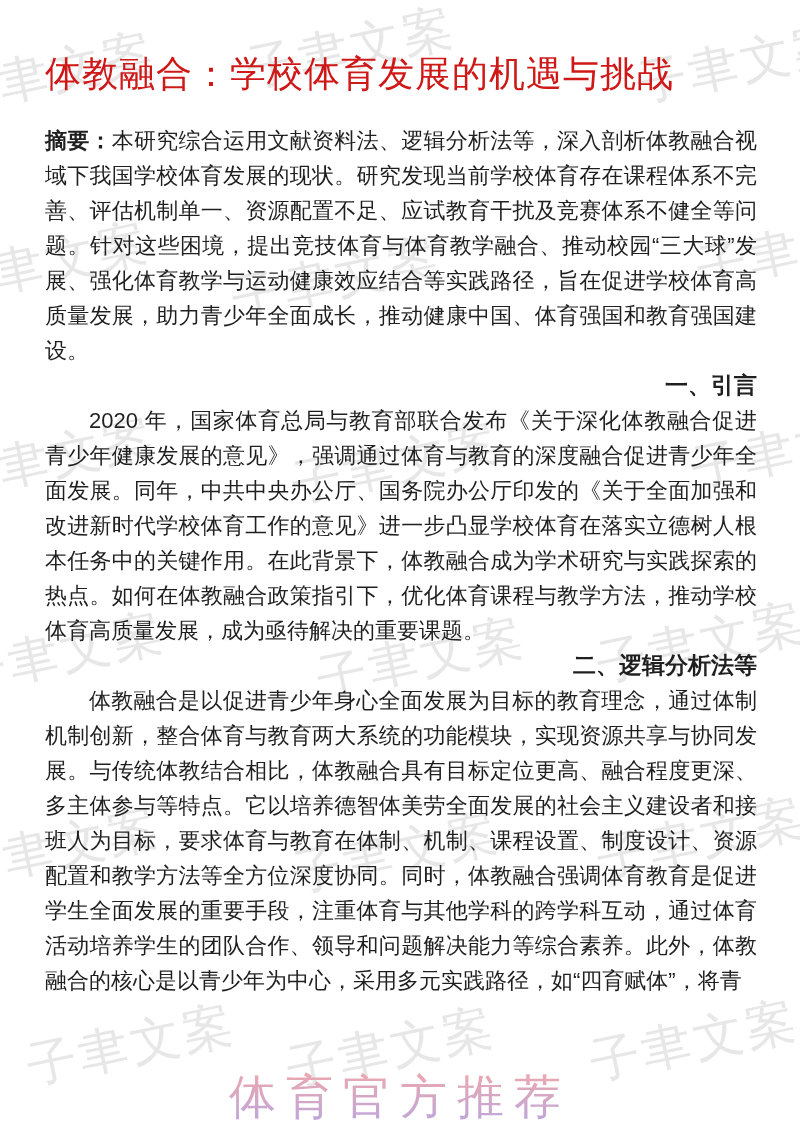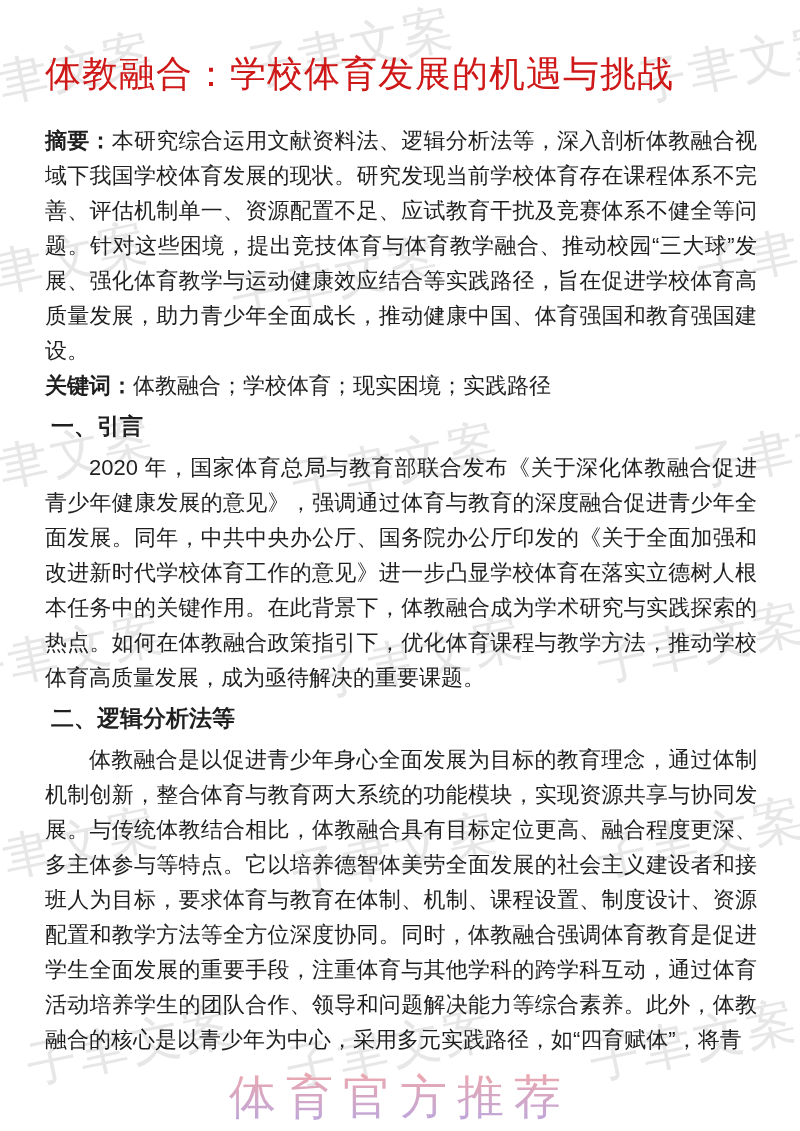--- a/index.html
+++ b/index.html
@@ -58,25 +58,26 @@
     text-align: justify;
     text-justify: inter-ideograph;
   }
   .para .lead {
     font-weight: bold;
   }
   .indent {
     text-indent: 2em;
   }
   h2.sec-heading {
-    margin: 6px;
+    margin: 0;
     font-size: 23px;
     line-height: 35px;
     font-weight: bold;
     color: var(--body-text, #1f1f1f);
+    text-align: right;
   }
   .footer-promo {
     position: absolute;
     left: 0;
     right: 0;
     top: 1066px;
     z-index: 2;
     text-align: center;
     font-family: "DejaVu Serif", serif;
     font-size: 47px;
@@ -115,21 +116,20 @@
       <span class="wm" style="left: 285px; top: 1015px;">子聿文案</span>
       <span class="wm" style="left: 588px; top: 1008px;">子聿文案</span>
     </div>
 
   <div class="content">
 
     <h1 class="doc-title">体教融合：学校体育发展的机遇与挑战</h1>
 
     <p class="para"><span class="lead">摘要：</span><span>本研究综合运用文献资料法、逻辑分析法等，深入剖析体教融合视域下我国学校体育发展的现状。研究发现当前学校体育存在课程体系不完善、评估机制单一、资源配置不足、应试教育干扰及竞赛体系不健全等问题。针对这些困境，提出竞技体育与体育教学融合、推动校园“三大球”发展、强化体育教学与运动健康效应结合等实践路径，旨在促进学校体育高质量发展，助力青少年全面成长，推动健康中国、体育强国和教育强国建设。</span></p>
 
-    <p class="para"><span class="lead">关键词：</span><span>体教融合；学校体育；现实困境；实践路径</span></p>
 
     <h2 class="sec-heading">一、引言</h2>
 
     <p class="para indent">2020 年，国家体育总局与教育部联合发布《关于深化体教融合促进青少年健康发展的意见》，强调通过体育与教育的深度融合促进青少年全面发展。同年，中共中央办公厅、国务院办公厅印发的《关于全面加强和改进新时代学校体育工作的意见》进一步凸显学校体育在落实立德树人根本任务中的关键作用。在此背景下，体教融合成为学术研究与实践探索的热点。如何在体教融合政策指引下，优化体育课程与教学方法，推动学校体育高质量发展，成为亟待解决的重要课题。</p>
 
     <h2 class="sec-heading">二、逻辑分析法等</h2>
 
     <p class="para indent">体教融合是以促进青少年身心全面发展为目标的教育理念，通过体制机制创新，整合体育与教育两大系统的功能模块，实现资源共享与协同发展。与传统体教结合相比，体教融合具有目标定位更高、融合程度更深、多主体参与等特点。它以培养德智体美劳全面发展的社会主义建设者和接班人为目标，要求体育与教育在体制、机制、课程设置、制度设计、资源配置和教学方法等全方位深度协同。同时，体教融合强调体育教育是促进学生全面发展的重要手段，注重体育与其他学科的跨学科互动，通过体育活动培养学生的团队合作、领导和问题解决能力等综合素养。此外，体教融合的核心是以青少年为中心，采用多元实践路径，如“四育赋体”，将青</p>
 
   </div>

